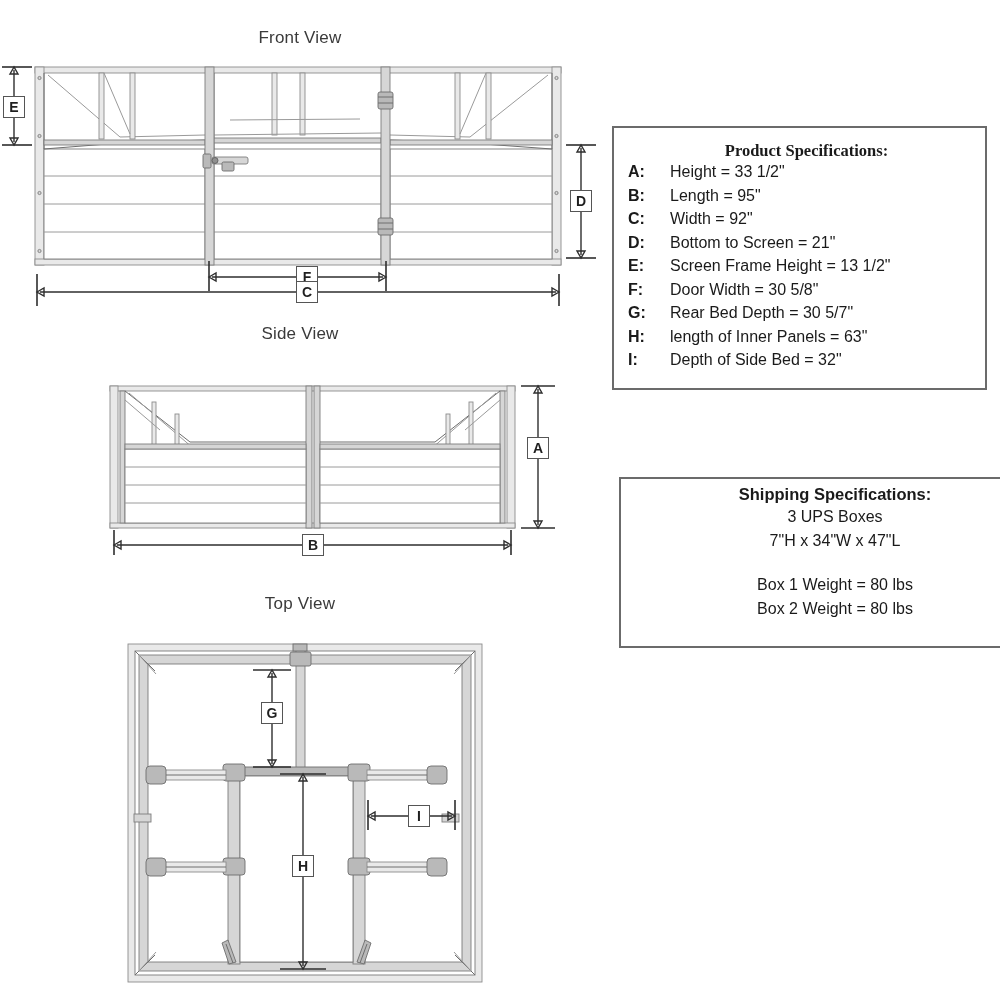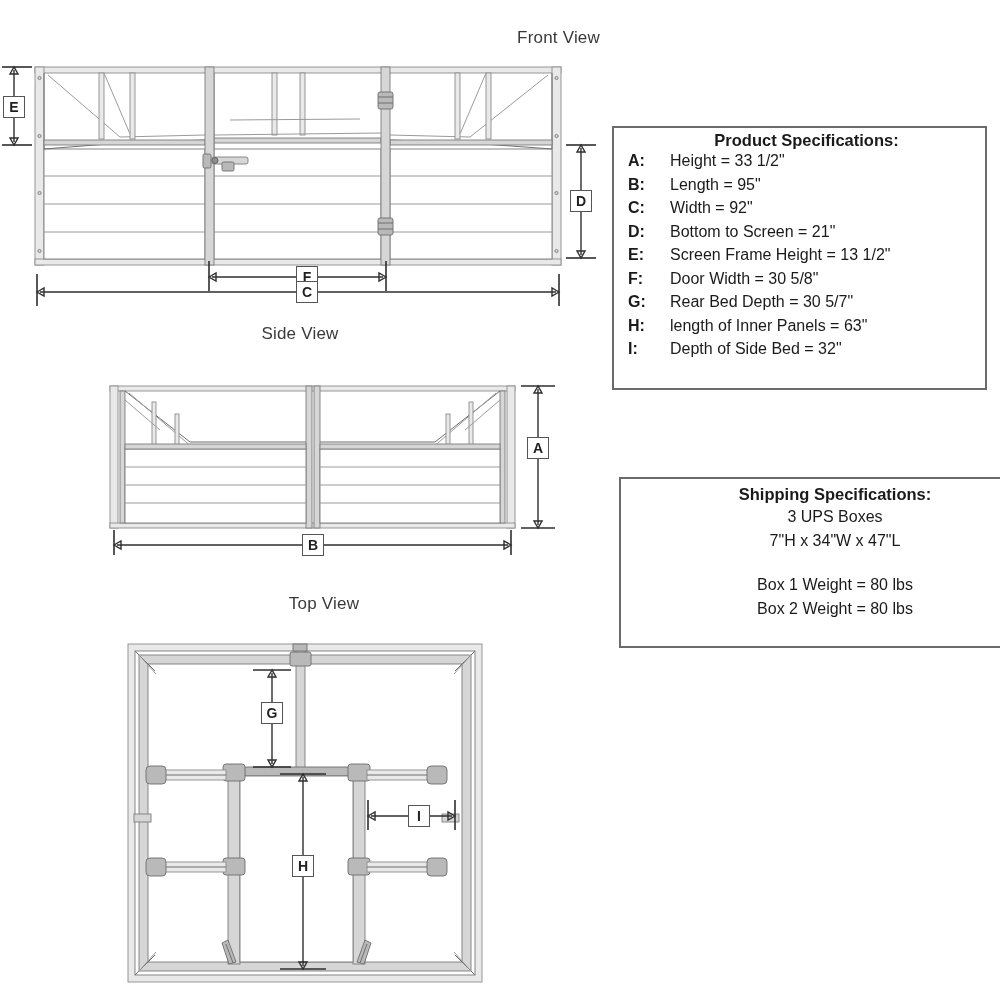--- a/index.html
+++ b/index.html
@@ -19,42 +19,42 @@
   
   .view-title {
     position: absolute;
     font-size: 17px;
     font-weight: 400;
     color: #3a3a3a;
     letter-spacing: .2px;
     white-space: nowrap;
     text-align: center;
   }
-  #title-front { left: 0; top: 28px; width: 600px; text-align: right; }
+  #title-front { left: 0; top: 28px; width: 600px; }
   #title-side  { left: 0; top: 324px; width: 600px; }
-  #title-top   { left: 0; top: 594px; width: 600px; padding-left: 24px; }
+  #title-top   { left: 0; top: 594px; width: 600px; }
 
   
   .spec-box {
     position: absolute;
     border: 2px solid #6b6b6b;
     background: #ffffff;
     box-sizing: border-box;
   }
   #product-spec-box { left: 612px; top: 126px; width: 375px; height: 264px; }
   #shipping-spec-box { left: 619px; top: 477px; width: 432px; height: 171px; }
 
   .spec-heading {
     font-size: 16.5px;
     font-weight: 700;
     color: #1a1a1a;
     text-align: center;
     white-space: nowrap;
   }
-  #product-spec-box .spec-heading { margin: 3px 0 2px 0; padding-left: 14px; }
+  #product-spec-box .spec-heading { margin: 13px 0 2px 0; padding-left: 14px; font-family: Liberation Serif, serif; }
   #shipping-spec-box .spec-heading { margin: 6px 0 1px 0; }
 
   .spec-rows { margin: 0; padding: 0 0 0 14px; list-style: none; }
   .spec-row {
     display: flex;
     align-items: baseline;
     height: 23.5px;
     font-size: 16px;
     color: #1a1a1a;
     white-space: nowrap;

